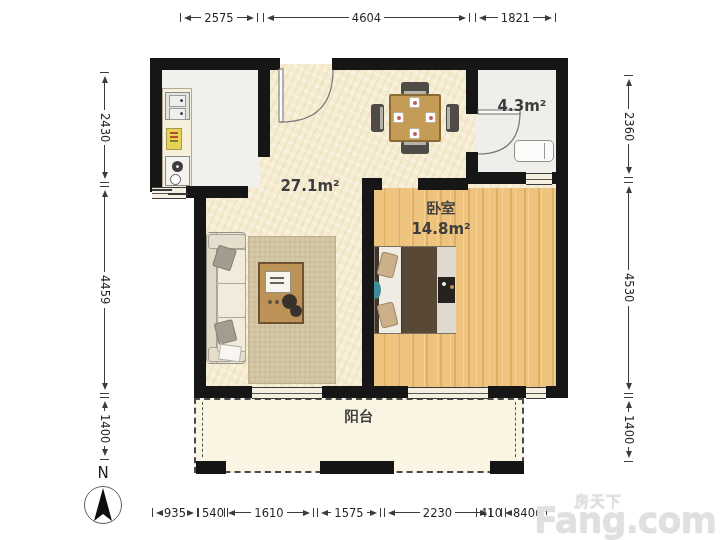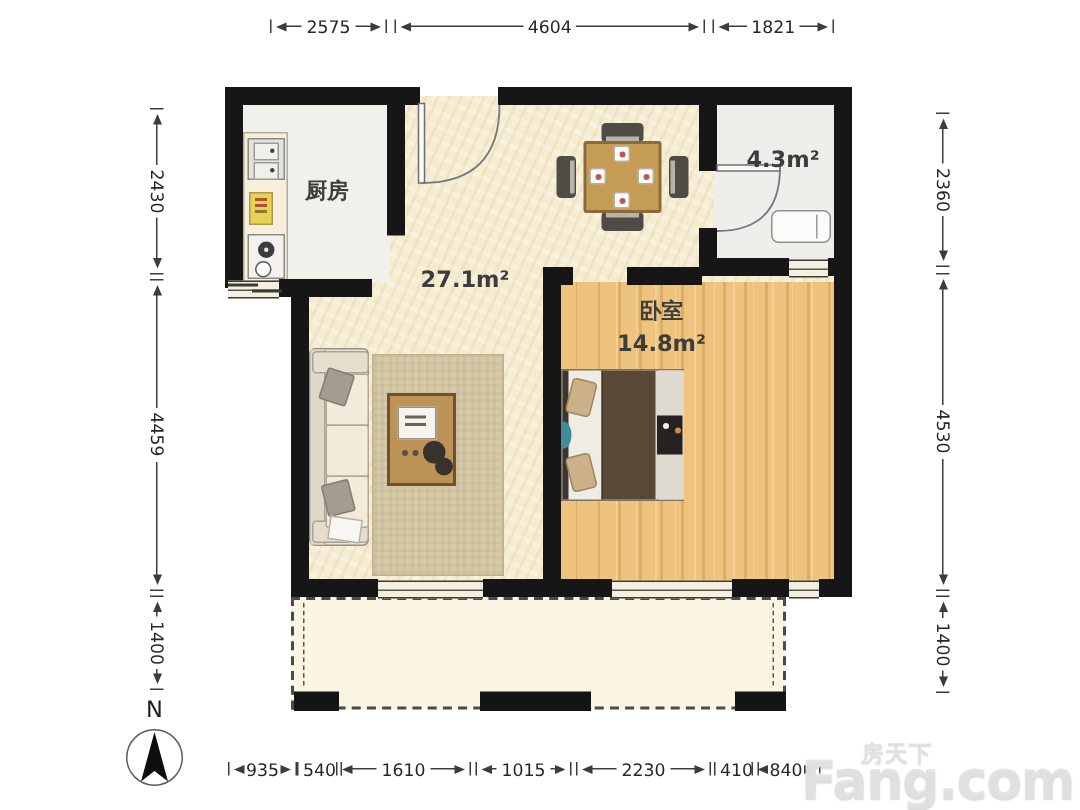--- a/index.html
+++ b/index.html
@@ -202,33 +202,33 @@
   <div class="slider z4" style="left:168px;top:193px;width:20px;height:2px;"></div>
 
   <svg class="doors" width="720" height="540" viewBox="0 0 720 540">
     <rect x="279" y="69" width="4" height="53" fill="#fafafa" stroke="#6e6e6e" stroke-width="1"></rect>
     <path d="M281,122 Q333,122 333,70" fill="none" stroke="#787878" stroke-width="1.2"></path>
     <rect x="478" y="110" width="42" height="4" fill="#fafafa" stroke="#6e6e6e" stroke-width="1"></rect>
     <path d="M520,112 Q520,154 478,154" fill="none" stroke="#787878" stroke-width="1.2"></path>
   </svg>
 
   <div class="rlabel" style="left:178px;top:118px;width:80px;">
-    <span class="rname">厨房</span>
   </div>
   <div class="rlabel" style="left:482px;top:96px;width:80px;">
     <span class="rarea">4.3m²</span>
   </div>
   <div class="rlabel" style="left:268px;top:176px;width:84px;">
     <span class="rarea">27.1m²</span>
   </div>
   <div class="rlabel" style="left:398px;top:198px;width:86px;">
     <span class="rname">卧室</span>
     <span class="rarea">14.8m²</span>
   </div>
   <div class="rlabel" style="left:316px;top:406px;width:86px;">
+    <span class="rname">阳台</span>
   </div>
 
   <div class="dh" style="left:180px;top:11px;width:78px;">
     <span class="tkv"></span>
       <span class="al"></span>
       <span class="lnh"></span>
       <span class="dlb">2575</span>
       <span class="lnh"></span>
       <span class="ar"></span>
       <span class="tkv"></span>
@@ -328,26 +328,26 @@
       <span class="lnh"></span>
       <span class="dlb">1610</span>
       <span class="lnh"></span>
       <span class="ar"></span>
       <span class="tkv"></span>
   </div>
   <div class="dh" style="left:317px;top:506px;width:64px;">
     <span class="tkv"></span>
       <span class="al"></span>
       <span class="lnh"></span>
-      <span class="dlb">1015</span>
-      <span class="lnh"></span>
-      <span class="ar"></span>
-      <span class="tkv"></span>
-  </div>
-  <div class="dh" style="left:384px;top:506px;width:90px;justify-content:space-between;">
+      <span class="dlb">1575</span>
+      <span class="lnh"></span>
+      <span class="ar"></span>
+      <span class="tkv"></span>
+  </div>
+  <div class="dh" style="left:384px;top:506px;width:107px;justify-content:space-between;">
     <span class="tkv"></span>
       <span class="al"></span>
       <span class="lnh"></span>
       <span class="dlb">2230</span>
       <span class="lnh"></span>
       <span class="ar"></span>
       <span class="tkv"></span>
   </div>
   <div class="dh" style="left:476px;top:506px;width:23px;">
     <span class="tkv"></span>

